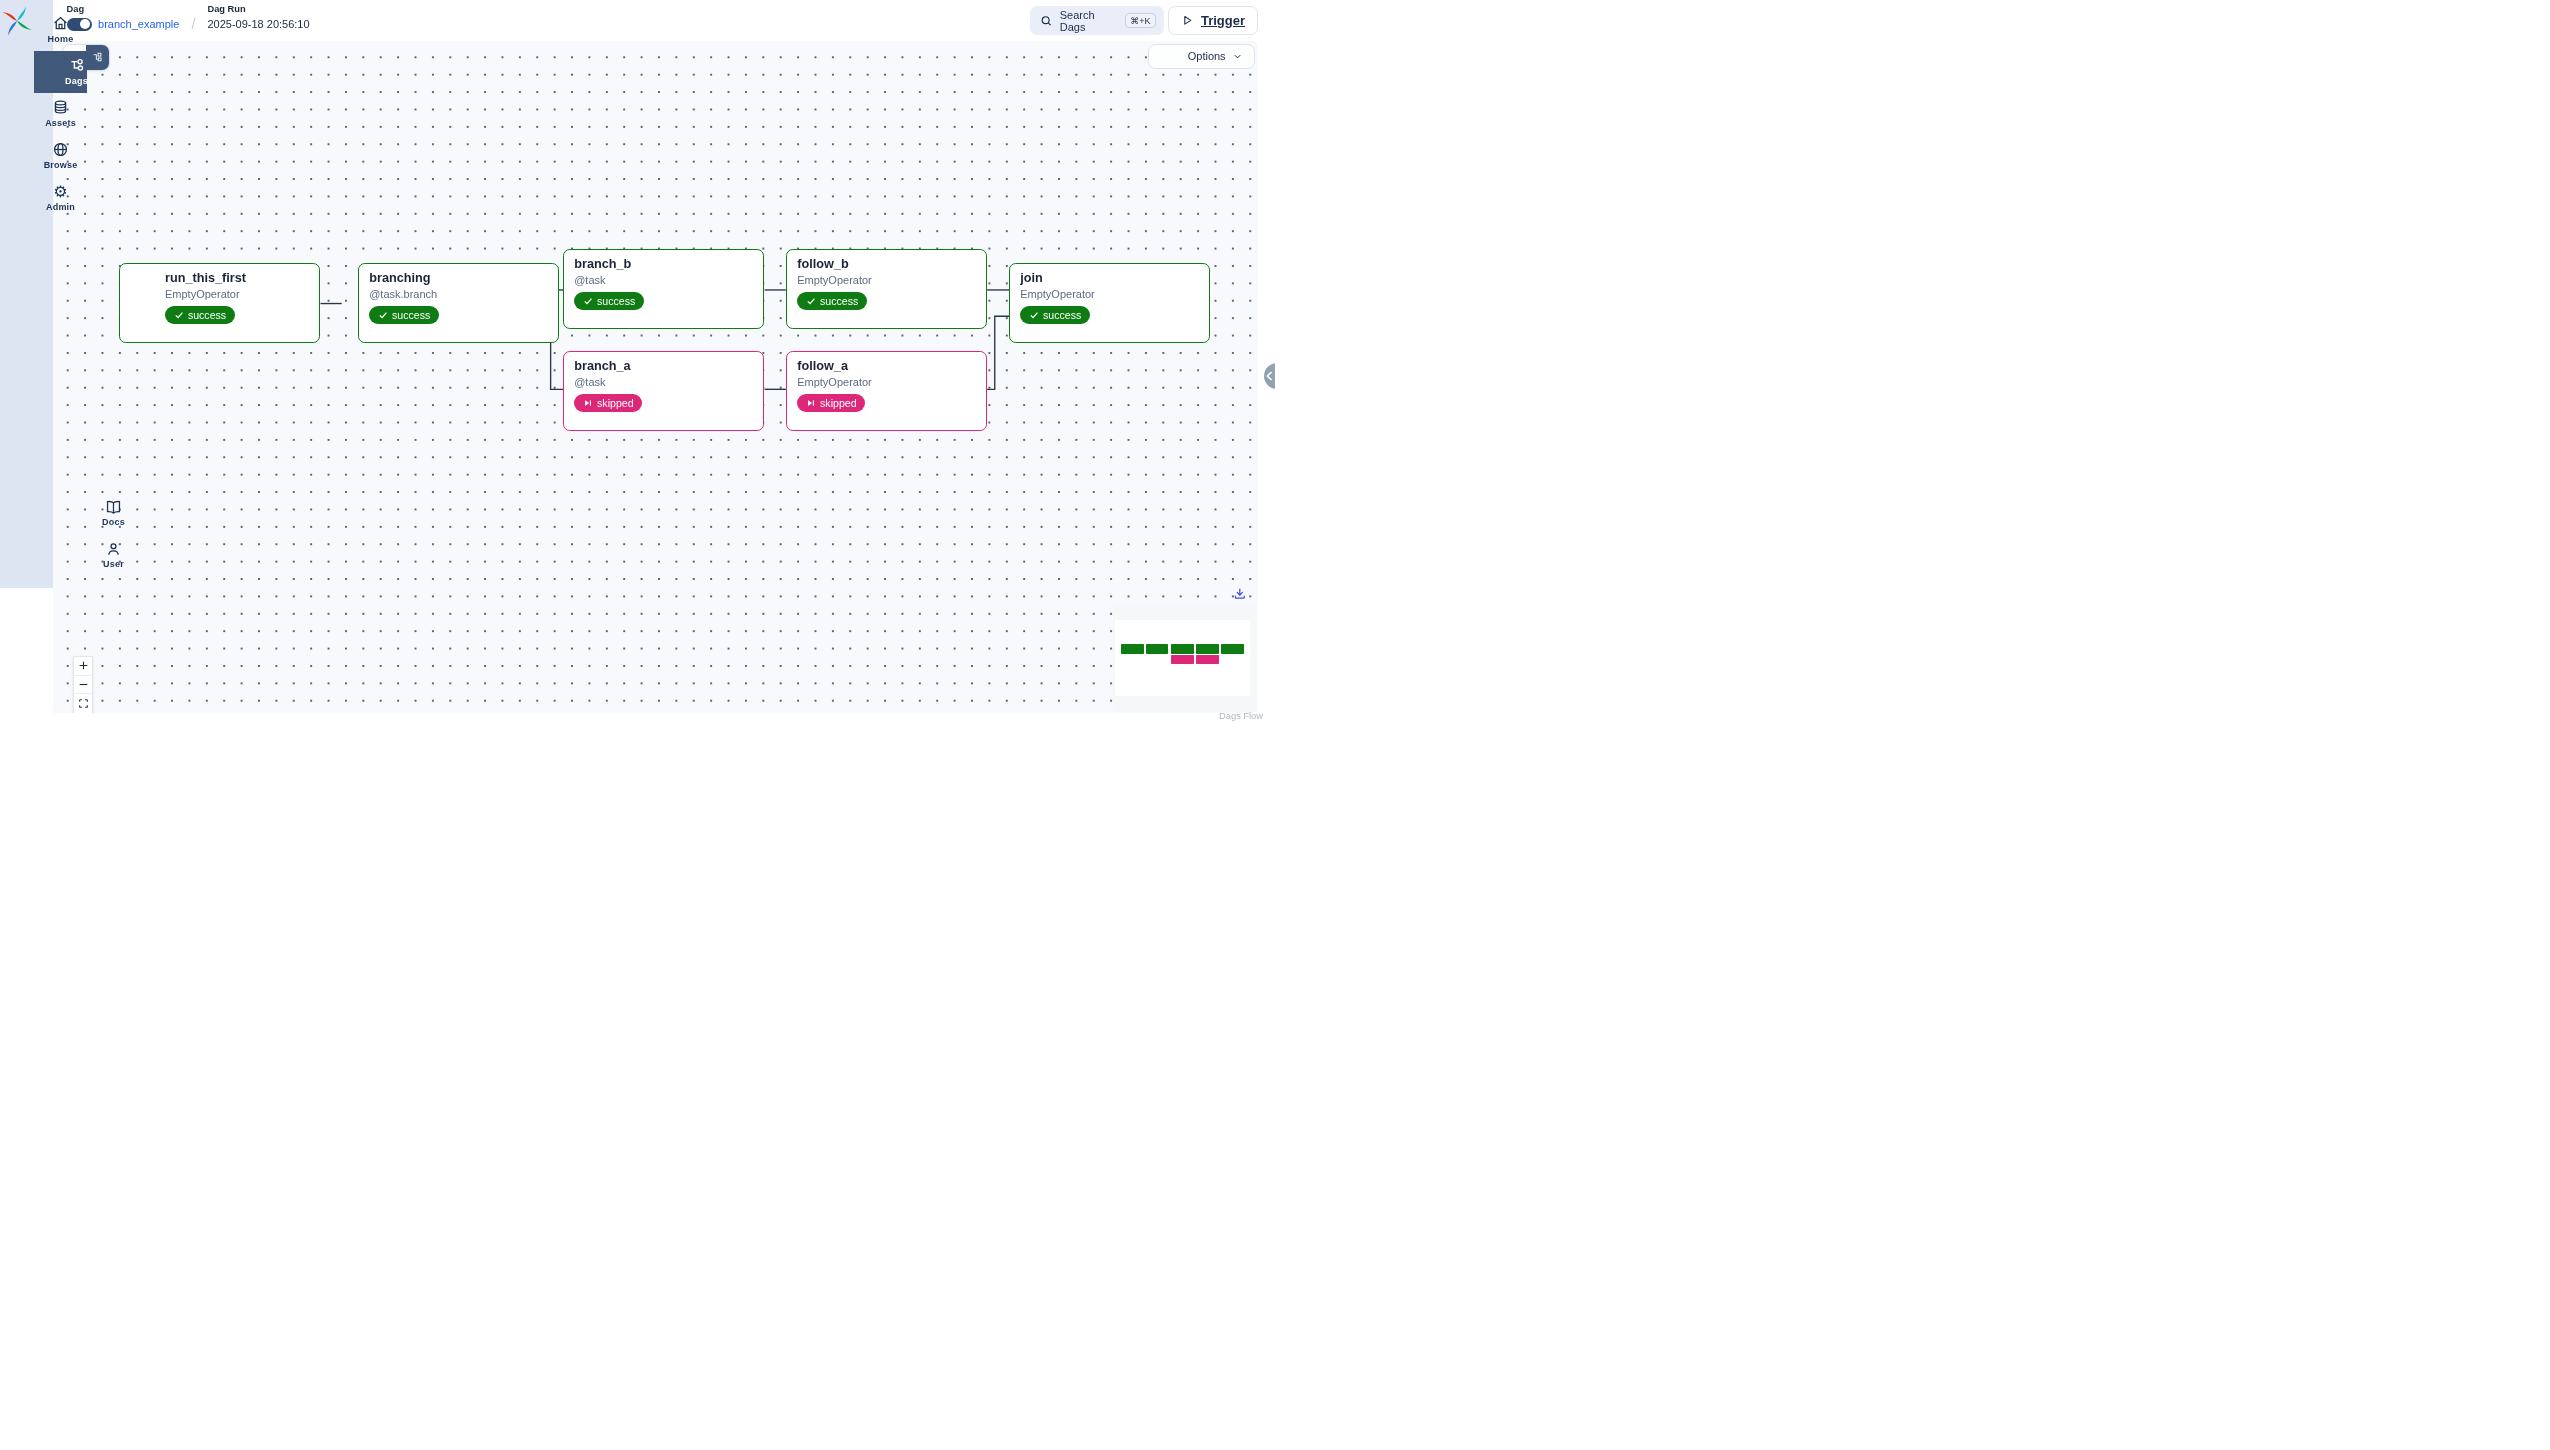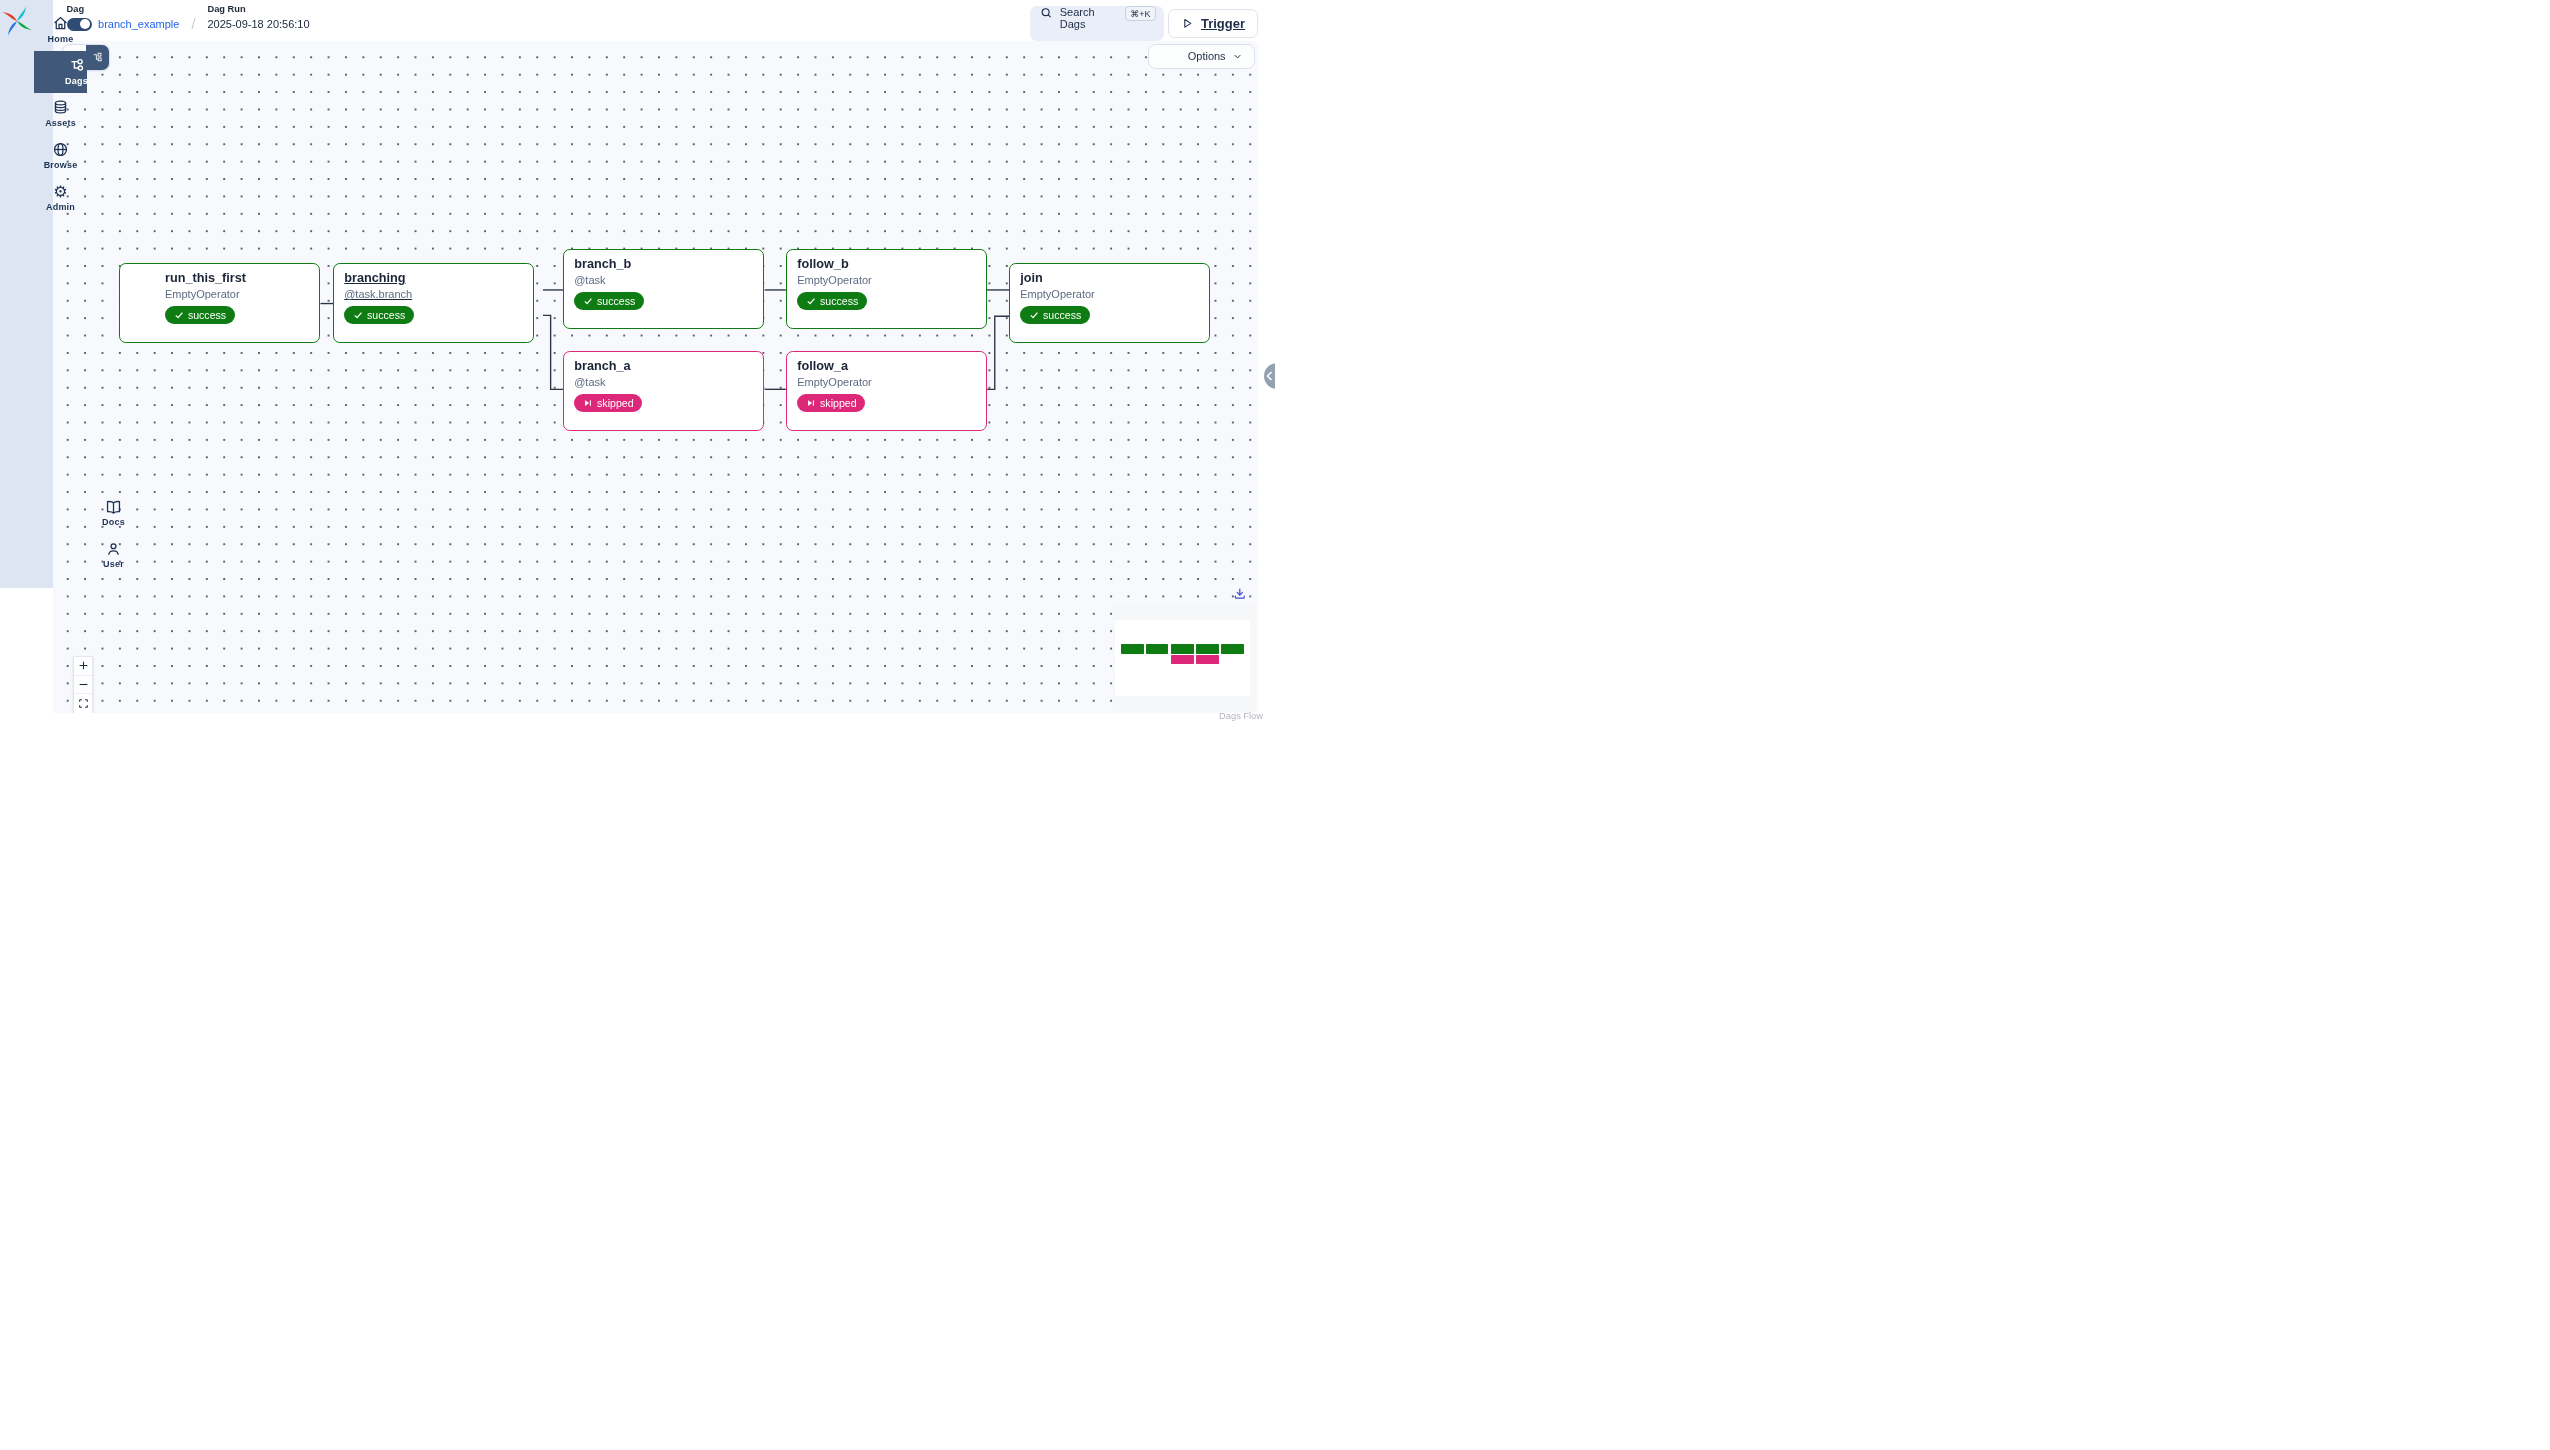--- a/index.html
+++ b/index.html
@@ -24,21 +24,21 @@
   .header{position:absolute;left:53px;top:0;width:1223px;height:41px;background:#ffffff;z-index:20;}
   .crumbs{position:absolute;left:13.6px;top:4.2px;display:flex;gap:12px;}
   .crumb .c-label{font-size:9.3px;font-weight:700;color:#1d2939;margin-bottom:3.4px;}
   .crumb-row{display:flex;align-items:center;gap:6px;}
   .toggle{width:25.5px;height:13.6px;border-radius:7.6px;background:#2e4c74;position:relative;cursor:pointer;}
   .toggle .knob{position:absolute;right:1.7px;top:1.7px;width:10.2px;height:10.2px;border-radius:50%;background:#ffffff;}
   .dag-link{font-size:11px;color:#2563eb;cursor:pointer;}
   .crumb-sep{align-self:center;margin-top:12px;color:#c3ccd9;font-size:14.4px;}
   .run-ts{font-size:11px;color:#1d2939;margin-top:2.5px;}
   .header-right{position:absolute;right:18px;top:6px;display:flex;gap:4.2px;align-items:center;}
-  .searchbox{display:flex;align-items:flex-start;gap:6.8px;background:#e9eef8;border-radius:6.8px;height:35px;padding:0 8.5px 0 10.2px;width:134px;cursor:pointer;}
+  .searchbox{display:flex;align-items:center;gap:6.8px;background:#e9eef8;border-radius:6.8px;height:29px;padding:0 8.5px 0 10.2px;width:134px;cursor:pointer;}
   .searchbox .s-label{font-size:11px;color:#1e2c48;}
   .kbd{font-size:9px;color:#1e2c48;border:0.8px solid #c6d0e0;border-radius:4.2px;padding:1.7px 4.2px;background:rgba(255,255,255,.35);}
   .trigger-btn{display:flex;align-items:center;gap:6.8px;background:#ffffff;border:0.8px solid #dfe5ee;border-radius:6.8px;height:29px;padding:0 12px;cursor:pointer;}
   .trigger-btn .t-label{font-size:13px;font-weight:600;color:#1e2c48;text-decoration:underline;}
 
   
   .canvas{position:absolute;left:53px;top:41px;width:1205px;height:672px;background:#f7f9fc;border-radius:0 5.1px 5.1px 0;overflow:hidden;
     background-image:radial-gradient(circle,#55607a 0.8px,transparent 0.9px);background-size:17.4px 17.4px;background-position:6px 7.6px;}
   .edges{position:absolute;left:0;top:0;z-index:1;}
 
@@ -219,21 +219,21 @@
       <div class="node-title">run_this_first</div>
       <div class="node-subtitle">EmptyOperator</div>
       <div class="badge">
         <svg width="10.2" height="10.2" viewBox="0 0 20 20" fill="none" stroke="#fff" stroke-width="2.4">
             <path d="M3.5 10.5 L8 15 L16.5 5"></path>
           </svg>
         <span>success</span>
       </div>
     </div>
 
-    <div class="node success" style="left:280px;top:222px;text-decoration:underline;">
+    <div class="node success" style="left:305px;top:222px;">
       <div class="node-title">branching</div>
       <div class="node-subtitle">@task.branch</div>
       <div class="badge">
         <svg width="10.2" height="10.2" viewBox="0 0 20 20" fill="none" stroke="#fff" stroke-width="2.4">
             <path d="M3.5 10.5 L8 15 L16.5 5"></path>
           </svg>
         <span>success</span>
       </div>
     </div>
 

